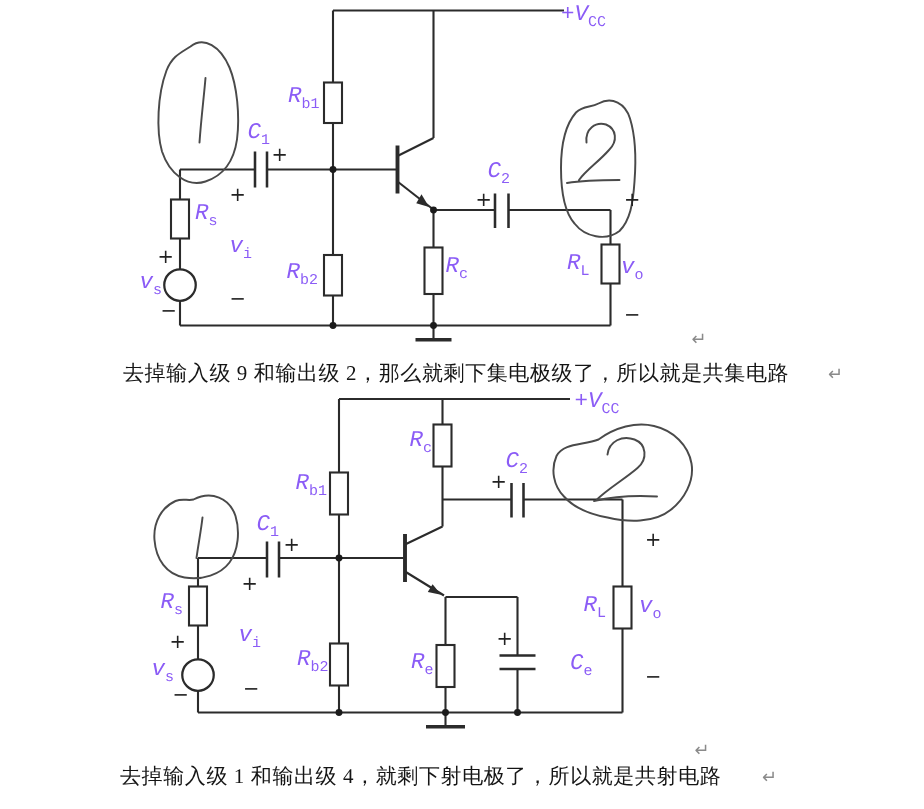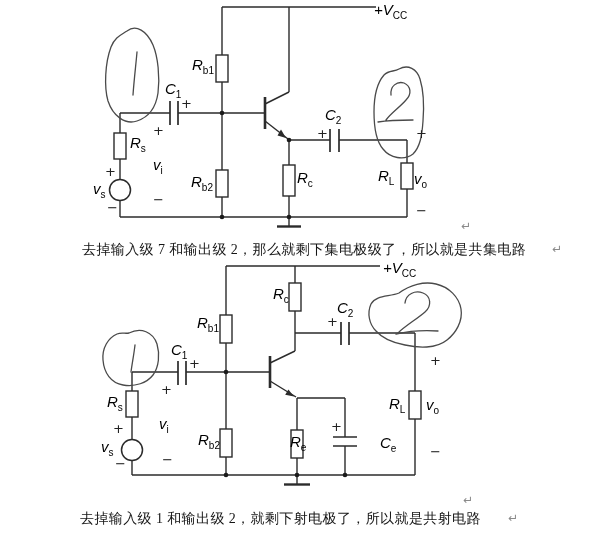--- a/index.html
+++ b/index.html
@@ -1,20 +1,20 @@
 <!DOCTYPE html>
 <html><head>
 <meta charset="utf-8">
 <style>
   html,body{margin:0;padding:0;background:#ffffff;}
   .canvas{position:relative;width:616px;height:539px;background:#ffffff;overflow:hidden;
           font-family:"Liberation Sans",sans-serif;}
   .canvas svg{position:absolute;left:0;top:0;}
-  .lbl{position:absolute;font-family:Liberation Sans, sans-serif;font-style:italic;
-       font-size:15px;color:#000000;line-height:1;white-space:nowrap;}
+  .lbl{position:absolute;font-family:Liberation Mono, monospace;font-style:italic;
+       font-size:15px;color:#8b5cf6;line-height:1;white-space:nowrap;}
   .lbl sub{font-style:normal;font-size:10px;line-height:1;}
   .sign{position:absolute;font-family:"DejaVu Sans",sans-serif;font-size:13px;
         color:#222222;line-height:1;}
   .pmark{position:absolute;font-family:"DejaVu Sans",sans-serif;font-size:12px;
          color:#8a8a8a;line-height:1;}
   .caption{position:absolute;font-family:"Liberation Serif",serif;font-size:14px;
            color:#151515;line-height:20px;white-space:nowrap;letter-spacing:0.4px;}
 </style>
 </head>
 <body>
@@ -138,43 +138,43 @@
 <span class="lbl" style="left:191px;top:174px"><span>R</span><sub>b2</sub></span>
 <span class="lbl" style="left:297px;top:170px"><span>R</span><sub>c</sub></span>
 <span class="lbl" style="left:325px;top:107px"><span>C</span><sub>2</sub></span>
 <span class="sign" style="left:317px;top:127px">+</span>
 <span class="lbl" style="left:378px;top:168px"><span>R</span><sub>L</sub></span>
 <span class="sign" style="left:416px;top:127px">+</span>
 <span class="lbl" style="left:414px;top:171px"><span>v</span><sub>o</sub></span>
 <span class="sign" style="left:416px;top:204px">−</span>
 <span class="pmark" style="left:461px;top:220px">↵</span>
 
-<div class="caption" style="left:82px;top:240px">去掉输入级 7 和输出级 2，那么就剩下集电极级了，所以就是共集电路</div>
+<div class="caption" style="left:82px;top:240px">去掉输入级 9 和输出级 2，那么就剩下集电极级了，所以就是共集电路</div>
 <span class="pmark" style="left:552px;top:243px">↵</span>
 
 <span class="lbl" style="left:383px;top:260px"><span>+V</span><sub>CC</sub></span>
 <span class="lbl" style="left:273px;top:286px"><span>R</span><sub>c</sub></span>
 <span class="lbl" style="left:197px;top:315px"><span>R</span><sub>b1</sub></span>
 <span class="lbl" style="left:171px;top:342px"><span>C</span><sub>1</sub></span>
 <span class="sign" style="left:189px;top:357px">+</span>
 <span class="lbl" style="left:337px;top:300px"><span>C</span><sub>2</sub></span>
 <span class="sign" style="left:327px;top:315px">+</span>
 <span class="lbl" style="left:107px;top:394px"><span>R</span><sub>s</sub></span>
 <span class="sign" style="left:161px;top:383px">+</span>
 <span class="lbl" style="left:159px;top:416px"><span>v</span><sub>i</sub></span>
 <span class="sign" style="left:162px;top:453px">−</span>
 <span class="sign" style="left:113px;top:422px">+</span>
 <span class="lbl" style="left:101px;top:439px"><span>v</span><sub>s</sub></span>
 <span class="sign" style="left:115px;top:457px">−</span>
 <span class="lbl" style="left:198px;top:432px"><span>R</span><sub>b2</sub></span>
-<span class="lbl" style="left:290px;top:434px"><span>R</span><sub>e</sub></span>
+<span class="lbl" style="left:274px;top:434px"><span>R</span><sub>e</sub></span>
 <span class="sign" style="left:331px;top:420px">+</span>
 <span class="lbl" style="left:380px;top:435px"><span>C</span><sub>e</sub></span>
 <span class="lbl" style="left:389px;top:396px"><span>R</span><sub>L</sub></span>
 <span class="sign" style="left:430px;top:354px">+</span>
 <span class="lbl" style="left:426px;top:397px"><span>v</span><sub>o</sub></span>
 <span class="sign" style="left:430px;top:445px">−</span>
 <span class="pmark" style="left:463px;top:494px">↵</span>
 
-<div class="caption" style="left:80px;top:509px">去掉输入级 1 和输出级 2，就剩下射电极了，所以就是共射电路</div>
+<div class="caption" style="left:80px;top:509px">去掉输入级 1 和输出级 4，就剩下射电极了，所以就是共射电路</div>
 <span class="pmark" style="left:508px;top:512px">↵</span>
 
 </div>
 
 </body></html>

